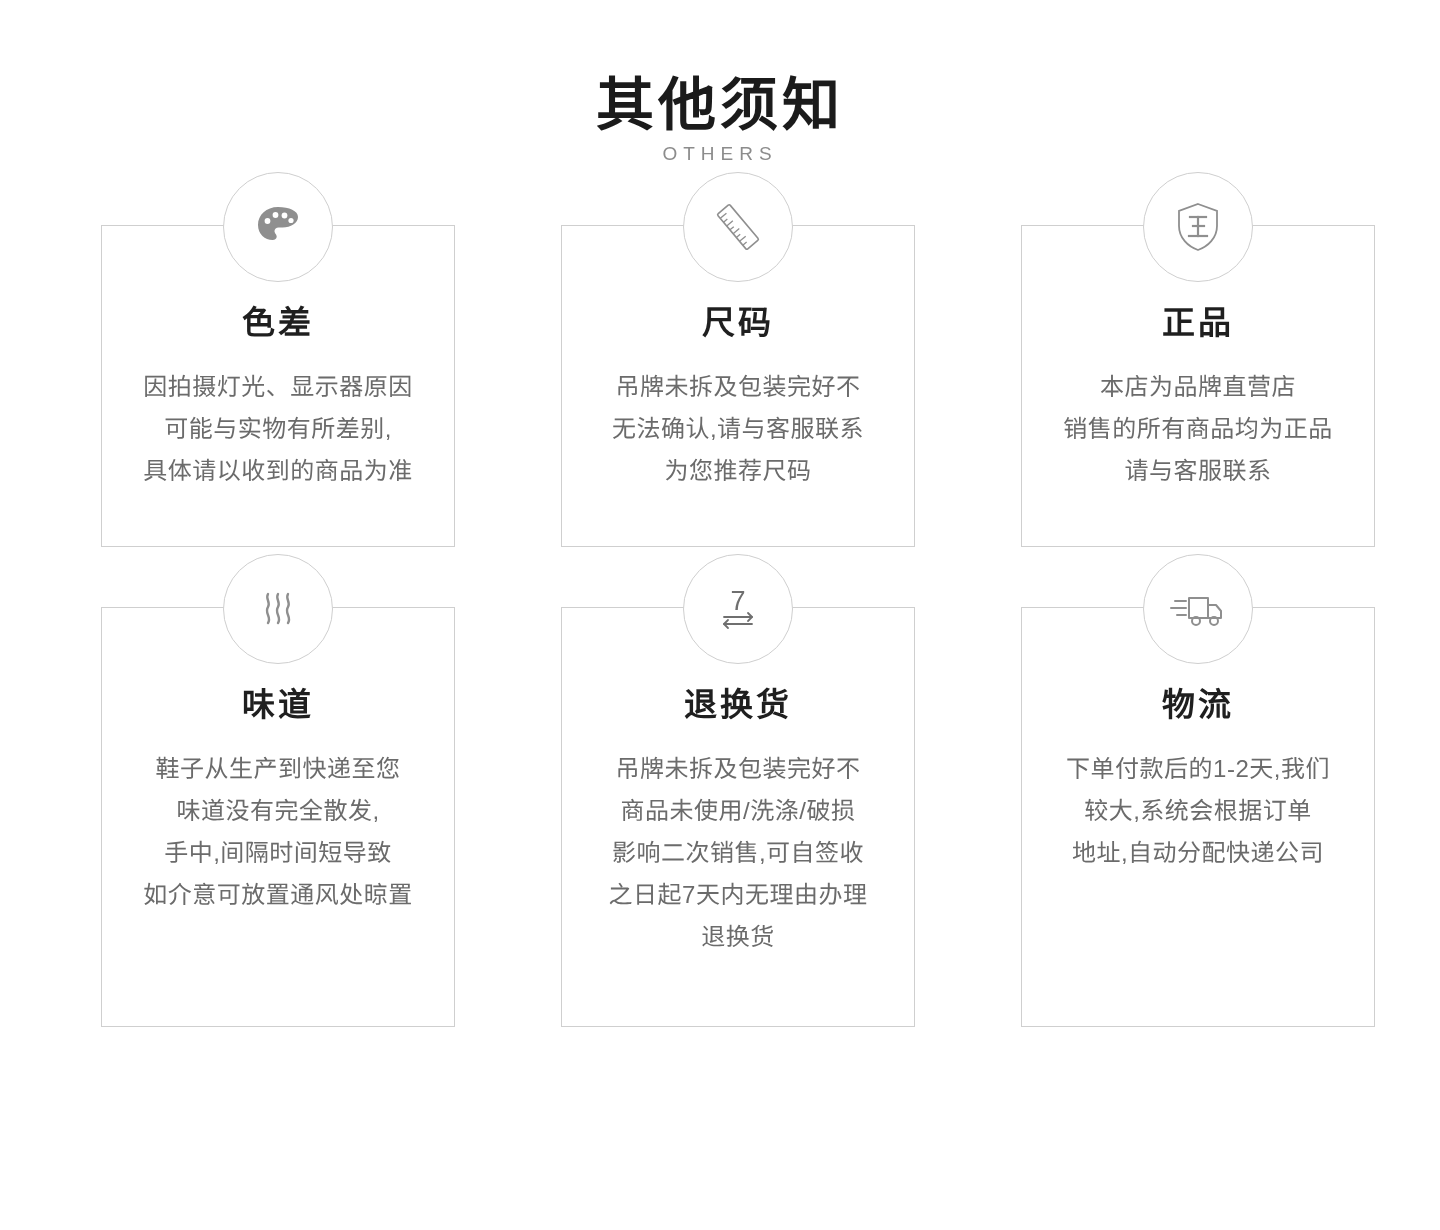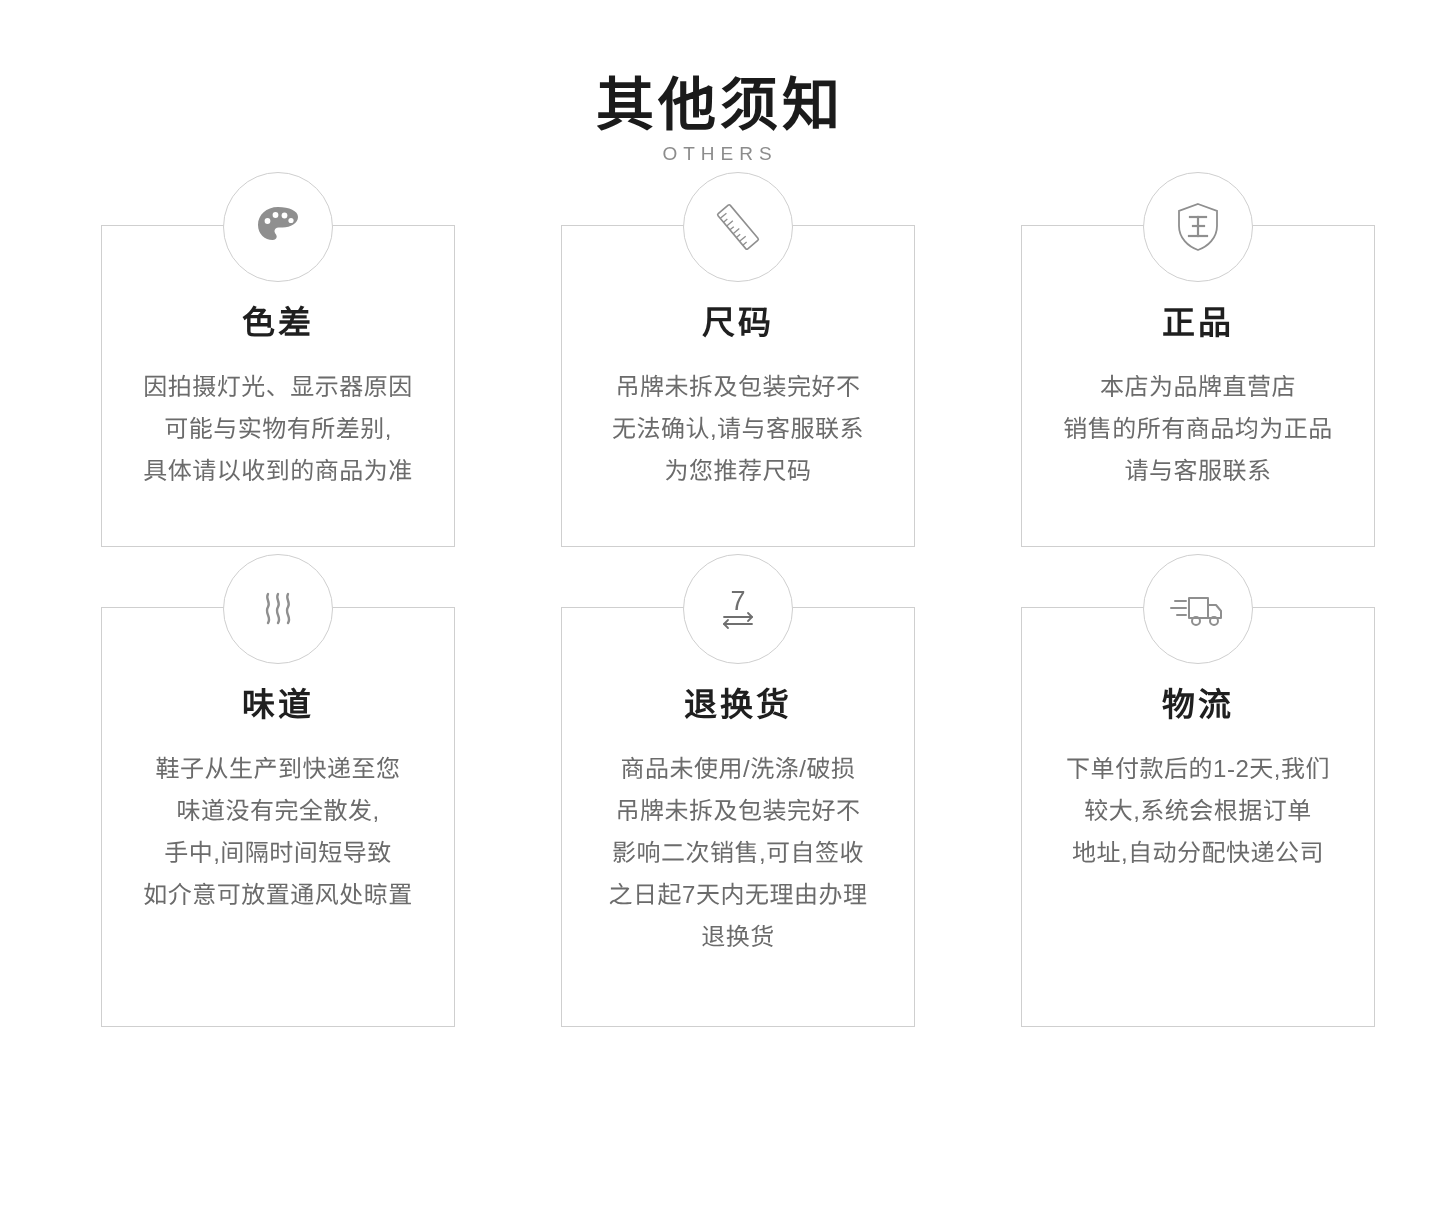--- a/index.html
+++ b/index.html
@@ -199,22 +199,22 @@
           <g stroke="#6f6f6f" stroke-width="1.8" stroke-linecap="round" stroke-linejoin="round">
             <line x1="15" y1="37" x2="43" y2="37"></line>
             <polyline points="39,33 43,37 39,41" fill="none"></polyline>
             <line x1="15" y1="44" x2="43" y2="44"></line>
             <polyline points="19,40 15,44 19,48" fill="none"></polyline>
           </g>
         </svg>
       </div>
       <div class="card-title">退换货</div>
       <div class="card-body">
+        <div>吊牌未拆及包装完好不</div>
         <div>商品未使用/洗涤/破损</div>
-        <div>吊牌未拆及包装完好不</div>
         <div>影响二次销售,可自签收</div>
         <div>之日起7天内无理由办理</div>
         <div>退换货</div>
       </div>
     </div>
 
     <div class="card tall">
       <div class="card-icon">
         <svg width="62" height="50" viewBox="0 0 62 50" fill="none" stroke="#8f8f8f" stroke-width="2" stroke-linecap="round" stroke-linejoin="round">
           <path d="M22 14 H41 V34 H22 Z" fill="none"></path>

